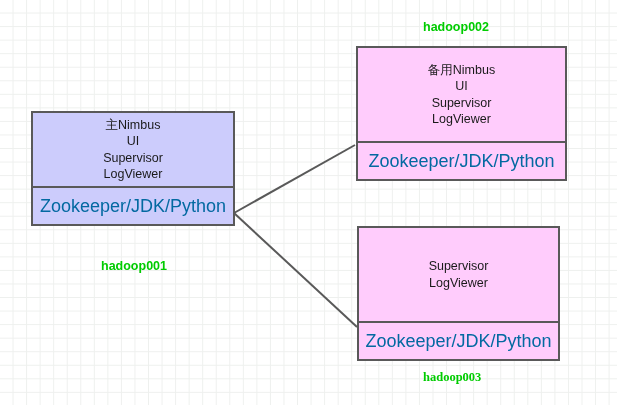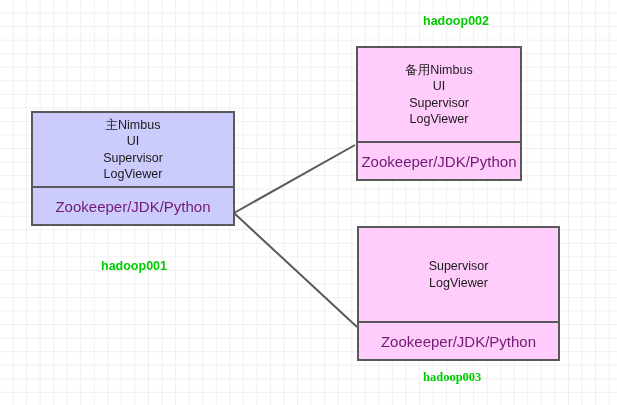--- a/index.html
+++ b/index.html
@@ -58,22 +58,22 @@
     padding: 2px 4px;
     box-sizing: border-box;
   }
 
   .node-footer {
     border-top: 2px solid #595959;
     display: flex;
     align-items: center;
     justify-content: center;
     text-align: center;
-    font-size: 15px;
-    color: #701a75;
+    font-size: 18px;
+    color: #0369a1;
     box-sizing: border-box;
   }
 
   .service-line {
     display: block;
     white-space: nowrap;
   }
 
   .fill-blue  { background-color: #ccccfc; }
   .fill-pink  { background-color: #ffccfc; }
@@ -84,29 +84,29 @@
     font-weight: bold;
     color: #00cc00;
     white-space: nowrap;
     z-index: 3;
   }
 
   
   #node-hadoop001 { left: 31px;  top: 111px; width: 204px; height: 115px; }
   #node-hadoop001 .node-footer { height: 38px; }
 
-  #node-hadoop002 { left: 356px; top: 46px;  width: 166px; height: 135px; }
+  #node-hadoop002 { left: 356px; top: 46px;  width: 211px; height: 135px; }
   #node-hadoop002 .node-footer { height: 38px; }
 
   #node-hadoop003 { left: 357px; top: 226px; width: 203px; height: 135px; }
   #node-hadoop003 .node-footer { height: 38px; }
 
   
   #label-hadoop001 { left: 85px;  top: 259px; margin-left: 16px; }
-  #label-hadoop002 { left: 423px; top: 14px;  }
+  #label-hadoop002 { left: 423px; top: 20px;  }
   #label-hadoop003 { left: 423px; top: 370px; font-family: Liberation Serif, serif; }
 </style>
 </head>
 <body>
 
 <div id="canvas">
 
   <svg id="connectors" viewBox="0 0 617 405" xmlns="http://www.w3.org/2000/svg">
     <path fill="none" stroke="#595959" stroke-width="2" d="M 234,213 L 355,145"></path>
     <path fill="none" stroke="#595959" stroke-width="2" d="M 234,213 L 357,327"></path>

